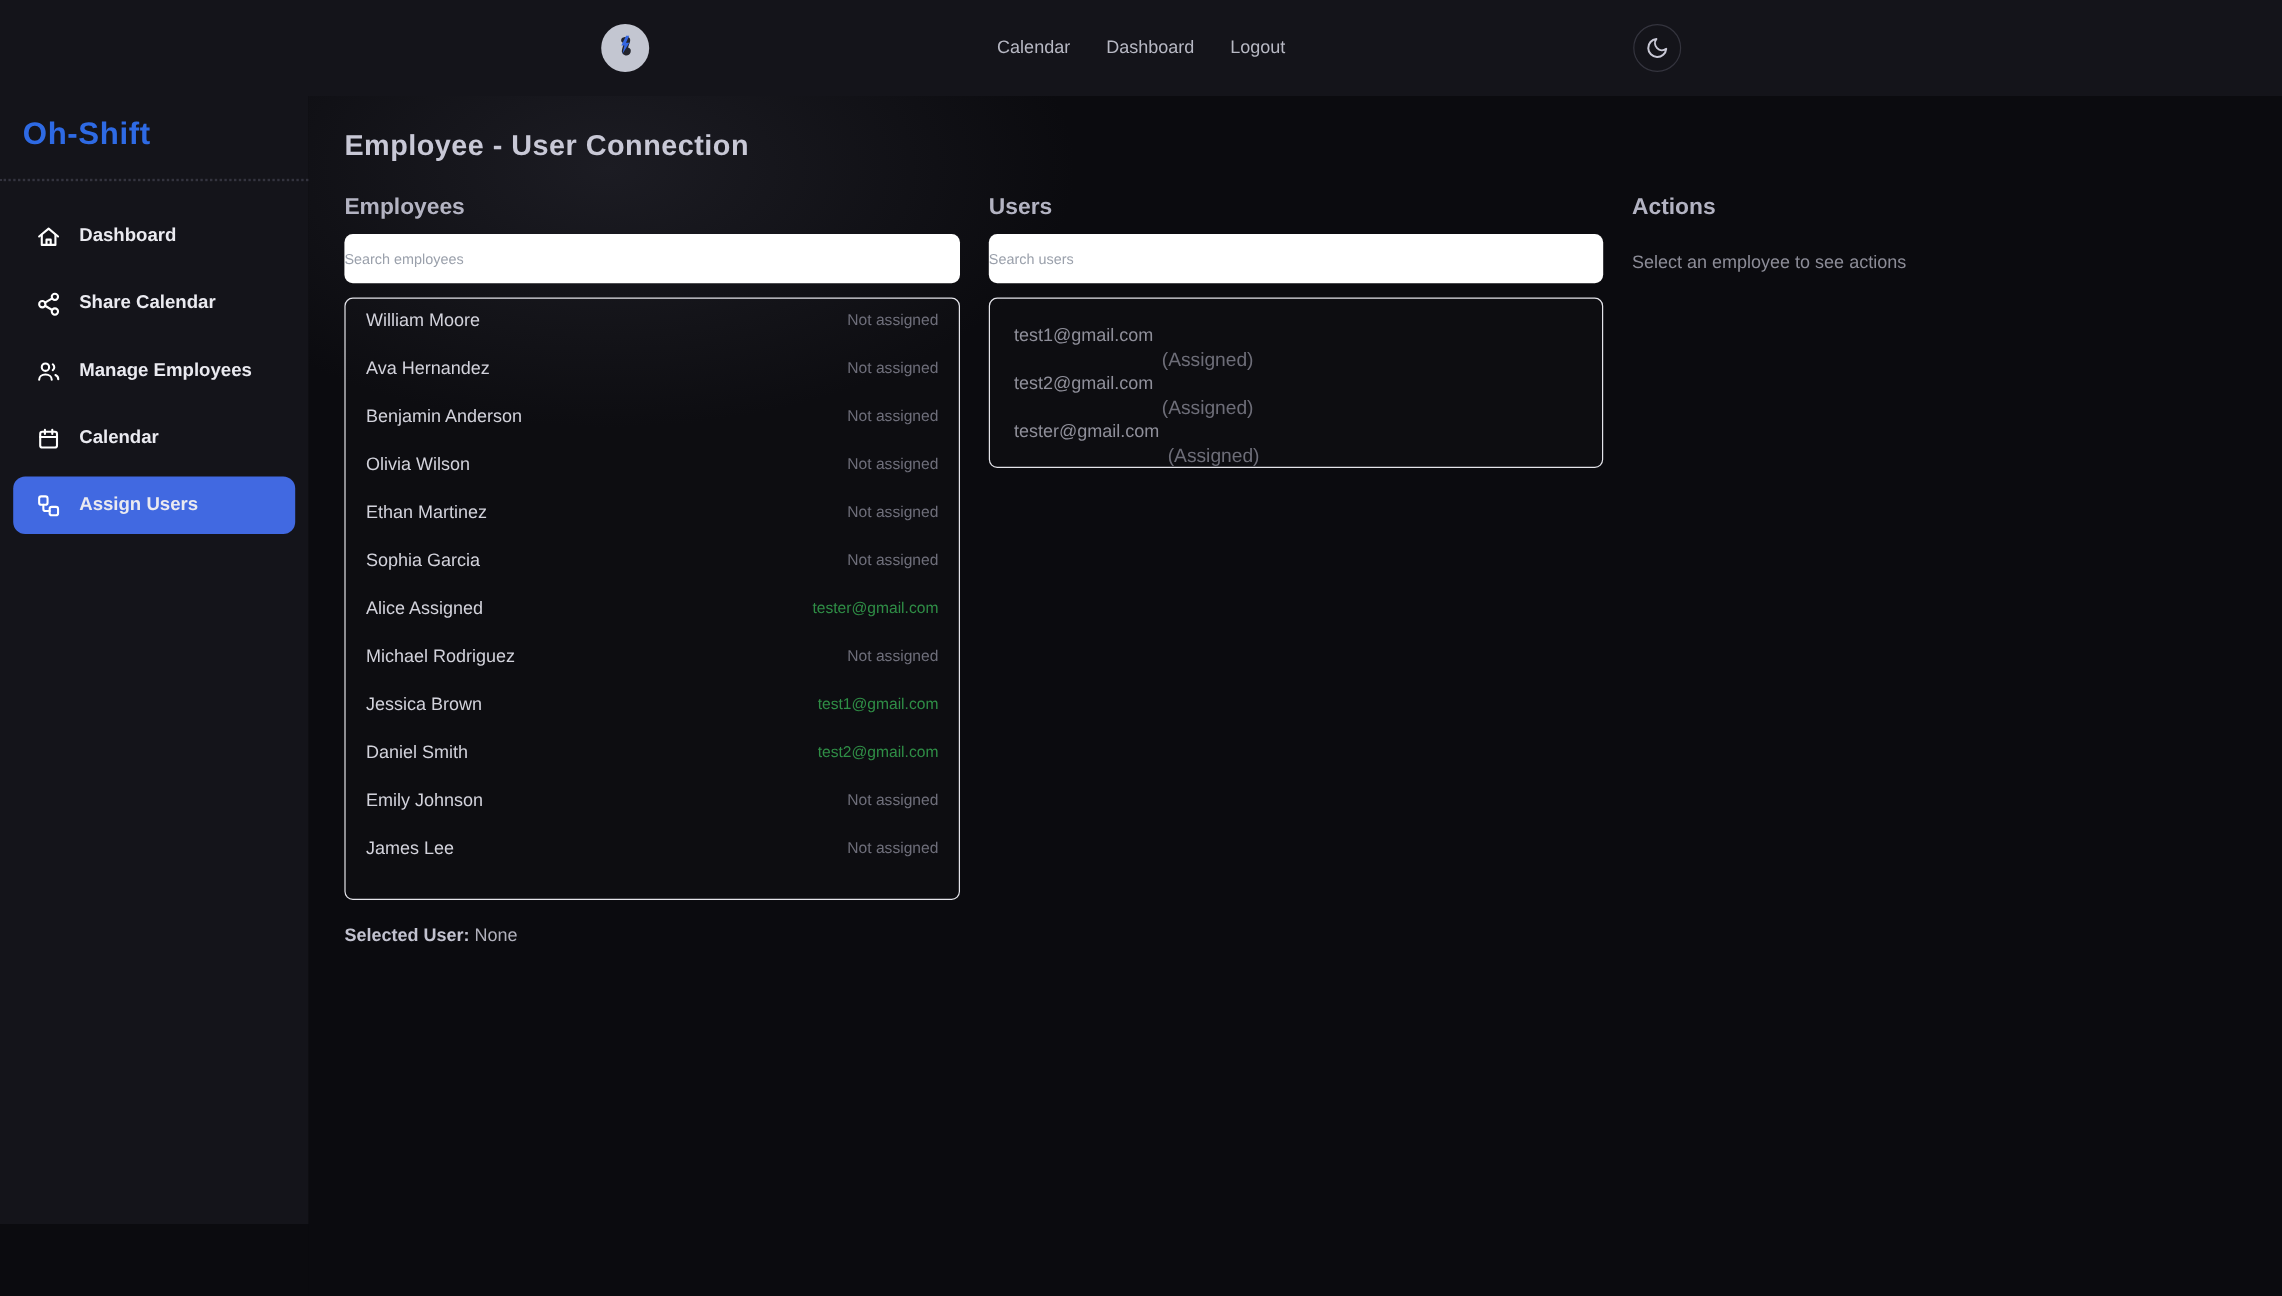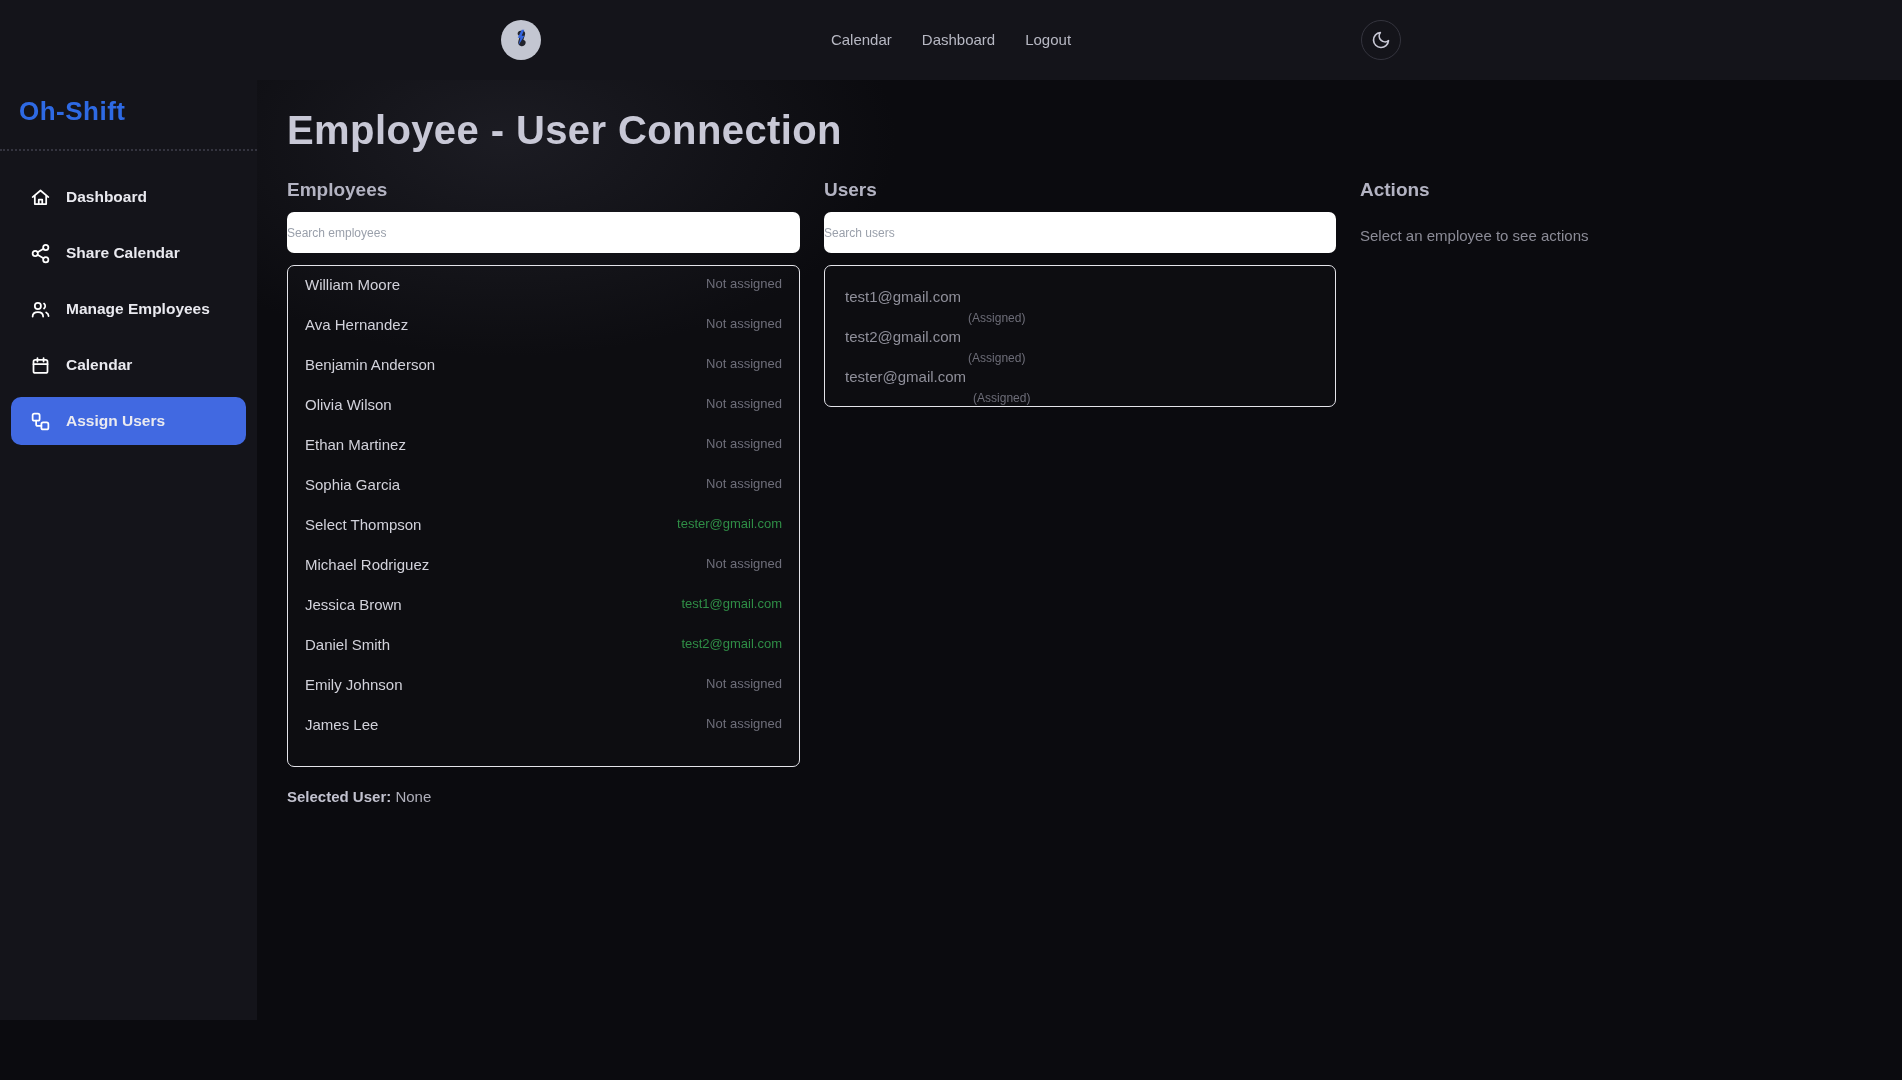--- a/index.html
+++ b/index.html
@@ -62,21 +62,21 @@
   
   .main {
     position: absolute; top: 80px; left: 257px; width: 1645px; height: 1000px;
     background:
       radial-gradient(ellipse 540px 300px at 250px 60px, #1c1c23 0%, rgba(11,11,15,0) 72%),
       #0b0b0f;
     padding: 24px 30px 0 30px;
     z-index: 3;
   }
   .page-title {
-    font-size: 40px; font-weight: 700; color: #c8c8d6;
+    font-size: 24px; font-weight: 700; color: #c8c8d6;
     letter-spacing: 0.4px; margin-top: 4px;
   }
   .columns { display: flex; gap: 24px; margin-top: 26px; }
   .col-employees { width: 513px; flex: none; }
   .col-users { width: 512px; flex: none; }
   .col-actions { flex: 1; }
 
   .section-heading {
     font-size: 19px; font-weight: 700; color: #b3b3c2; margin-bottom: 11px;
   }
@@ -98,21 +98,21 @@
   }
   .emp-name { font-size: 15px; color: #d2d2db; }
   .emp-status { font-size: 13px; color: #6e6e7a; }
   .emp-status.assigned { color: #2f8d46; }
 
   .user-row {
     height: 40px; display: flex; align-items: center; gap: 7px;
     padding: 0 20px; cursor: pointer;
   }
   .user-email { font-size: 15px; color: #8f8f9a; }
-  .user-status { font-size: 12px; color: #6d6d78; margin-top: 43px; }
+  .user-status { font-size: 16px; color: #6d6d78; margin-top: 43px; }
 
   .selection { margin-top: 18px; line-height: 24px; }
   .sel-line { font-size: 15px; }
   .sel-label { font-weight: 700; color: #c2c2cf; }
   .sel-value { color: #b0b0bb; }
 
   .actions-empty { font-size: 15px; color: #8c8c97; margin-top: 26px; }
 </style>
 </head>
 <body>
@@ -228,21 +228,21 @@
           </div>
           <div class="emp-row">
             <span class="emp-name">Ethan Martinez</span>
             <span class="emp-status">Not assigned</span>
           </div>
           <div class="emp-row">
             <span class="emp-name">Sophia Garcia</span>
             <span class="emp-status">Not assigned</span>
           </div>
           <div class="emp-row">
-            <span class="emp-name">Select Thompson</span>
+            <span class="emp-name">Alice Assigned</span>
             <span class="emp-status assigned">tester@gmail.com</span>
           </div>
           <div class="emp-row">
             <span class="emp-name">Michael Rodriguez</span>
             <span class="emp-status">Not assigned</span>
           </div>
           <div class="emp-row">
             <span class="emp-name">Jessica Brown</span>
             <span class="emp-status assigned">test1@gmail.com</span>
           </div>

